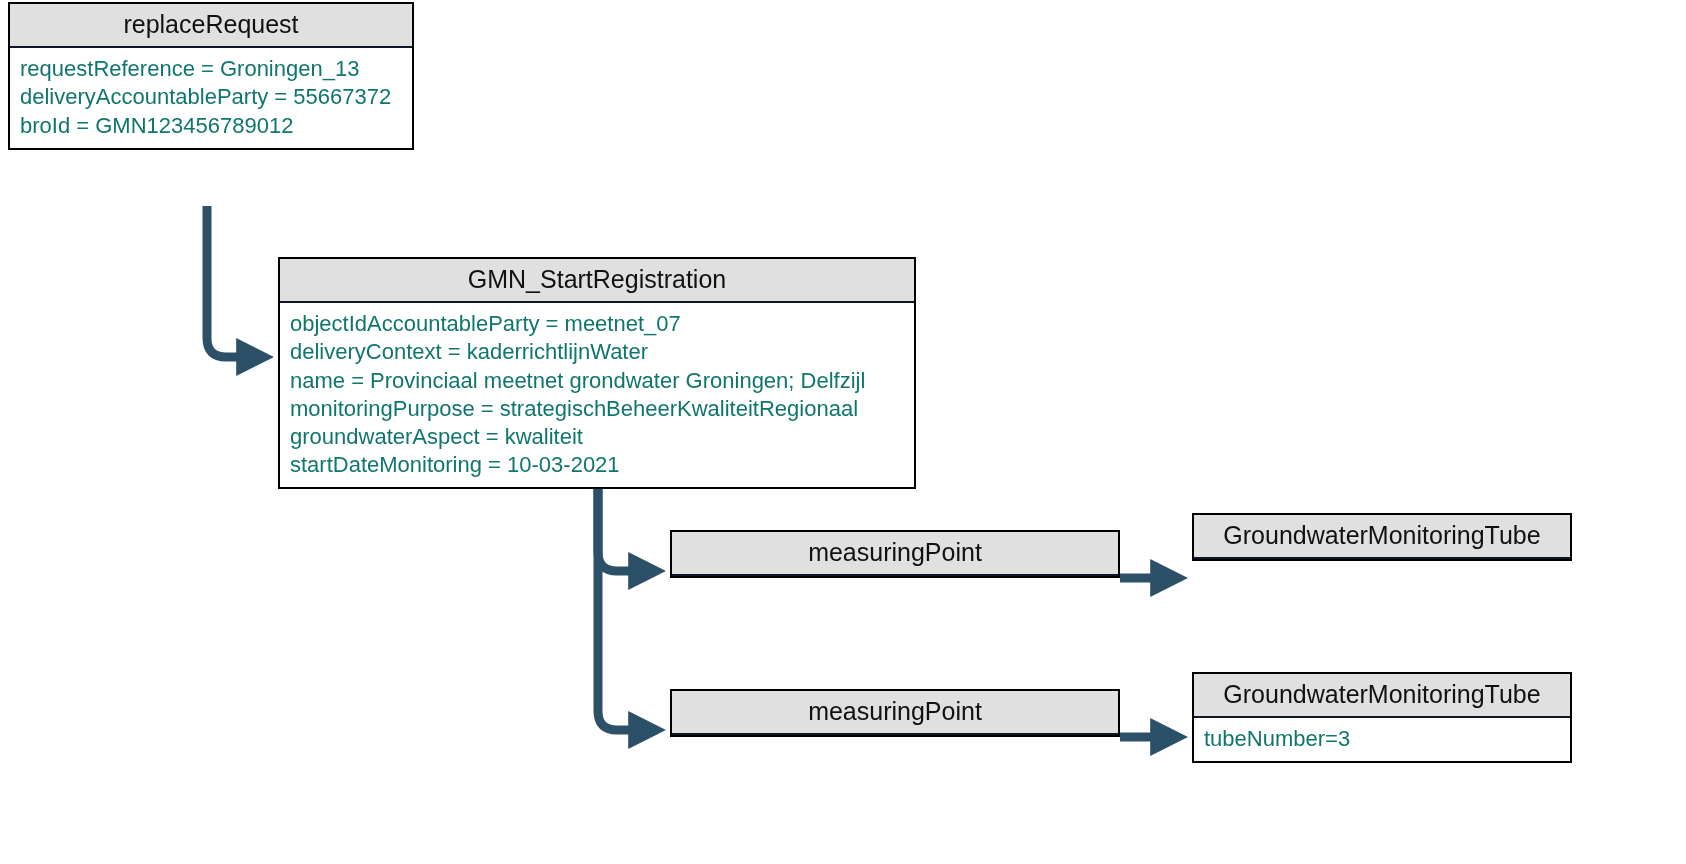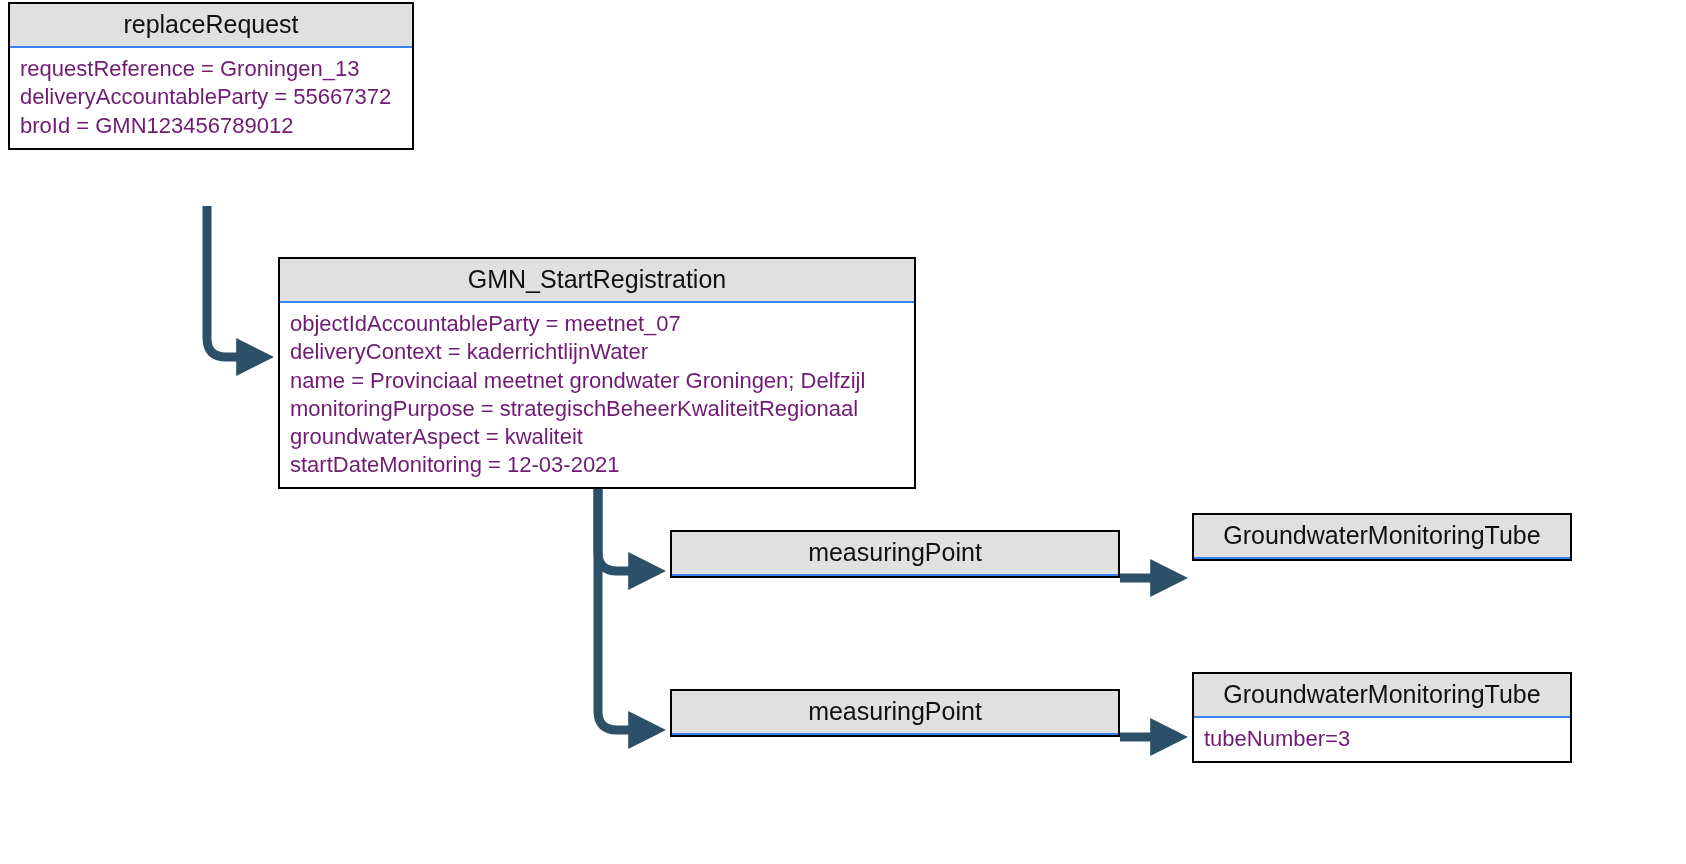--- a/index.html
+++ b/index.html
@@ -17,33 +17,33 @@
   }
   .uml-box {
     position: absolute;
     box-sizing: border-box;
     border: 2px solid #000000;
     background: #ffffff;
   }
   .uml-header {
     box-sizing: border-box;
     background: #e0e0e0;
-    border-bottom: 2px solid #3b82f6;
+    border-bottom: 2px solid #0f172a;
     text-align: center;
     font-size: 25px;
     color: #111111;
     line-height: 1.05;
     padding: 7px 6px 9px 6px;
     white-space: nowrap;
   }
   .uml-body {
     box-sizing: border-box;
     padding: 7px 8px 8px 10px;
     font-size: 22px;
-    color: #701a75;
+    color: #0f766e;
     line-height: 1.28;
     white-space: nowrap;
   }
   .uml-body .attr {
     display: block;
   }
   svg.connectors {
     position: absolute;
     left: 0;
     top: 0;
@@ -85,21 +85,21 @@
   </div>
 
   <div class="uml-box" style="left:278px; top:257px; width:638px;">
     <div class="uml-header">GMN_StartRegistration</div>
     <div class="uml-body">
       <span class="attr">objectIdAccountableParty = meetnet_07</span>
       <span class="attr">deliveryContext = kaderrichtlijnWater</span>
       <span class="attr">name = Provinciaal meetnet grondwater Groningen; Delfzijl</span>
       <span class="attr">monitoringPurpose = strategischBeheerKwaliteitRegionaal</span>
       <span class="attr">groundwaterAspect = kwaliteit</span>
-      <span class="attr">startDateMonitoring = 12-03-2021</span>
+      <span class="attr">startDateMonitoring = 10-03-2021</span>
     </div>
   </div>
 
   <div class="uml-box" style="left:670px; top:530px; width:450px;">
     <div class="uml-header">measuringPoint</div>
   </div>
 
   <div class="uml-box" style="left:670px; top:689px; width:450px;">
     <div class="uml-header">measuringPoint</div>
   </div>

